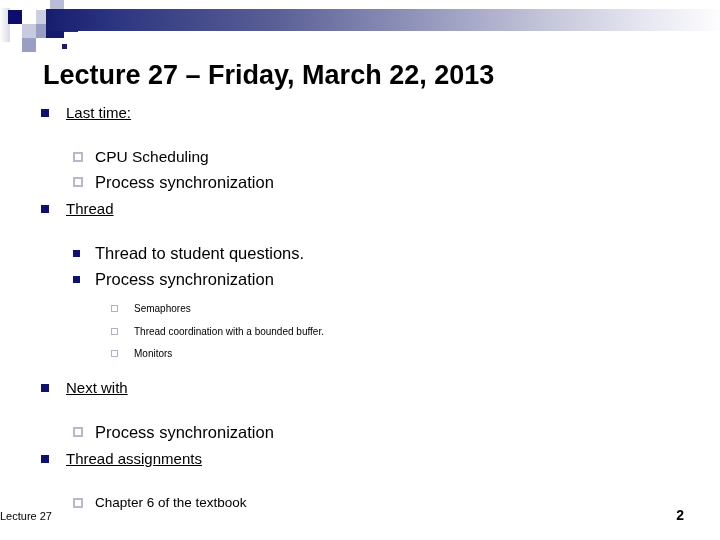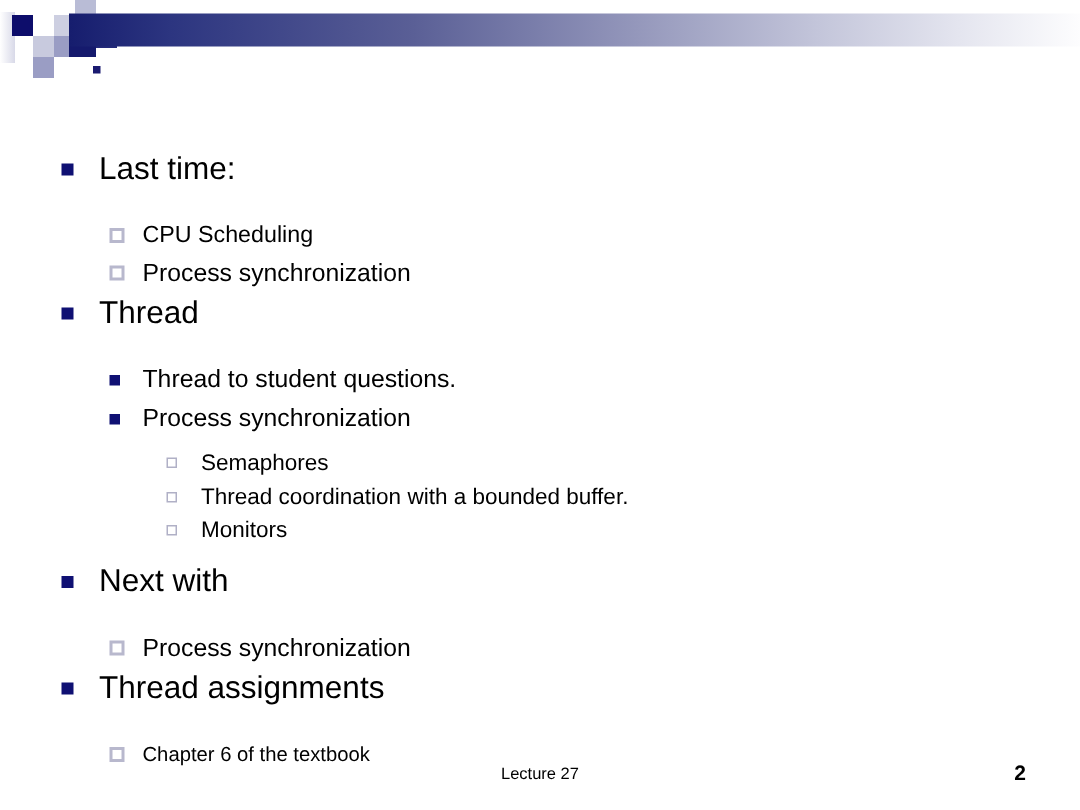--- a/index.html
+++ b/index.html
@@ -69,23 +69,24 @@
     position: absolute;
     display: block;
   }
   .txt {
     display: block;
   }
 
   
   .l1 {
     margin-left: 66px;
-    font-size: 21px;
+    font-size: 15px;
     line-height: 26px;
     height: 26px;
+    text-decoration: underline;
   }
   .l1 .bullet {
     left: -25px;
     top: 9px;
     width: 8px;
     height: 8px;
     background: #0f1073;
   }
 
   
@@ -115,21 +116,21 @@
     left: -22px;
     top: 8px;
     width: 7px;
     height: 7px;
     background: #0f1073;
   }
 
   
   .l3 {
     margin-left: 134px;
-    font-size: 15px;
+    font-size: 10px;
     line-height: 22.5px;
     height: 22.5px;
   }
   .l3 .bullet {
     left: -23px;
     top: 7px;
     width: 5px;
     height: 5px;
     border: 1.5px solid #b0b0c6;
     background: transparent;
@@ -140,21 +141,20 @@
   .gap-b { margin-top: 20px; }
   .gap-c { margin-top: 7px; }
   .gap-d { margin-top: 9px; }
 
   
   #footer-center {
     position: absolute;
     left: 0;
     top: 510px;
     width: 720px;
-    text-align: center;
     font-size: 11px;
     color: #000000;
   }
   #footer-page {
     position: absolute;
     right: 36px;
     top: 507px;
     font-size: 14px;
     font-weight: bold;
     color: #000000;
@@ -173,20 +173,21 @@
     <div class="sq" style="left:36px;top:24px;width:14px;height:14px;background:#9a9dc4;"></div>
     <div class="sq" style="left:22px;top:38px;width:14px;height:14px;background:#9a9dc4;"></div>
     <div class="sq" style="left:50px;top:0px;width:14px;height:9px;background:#b9bcd6;"></div>
     <div class="sq" style="left:50px;top:9px;width:14px;height:15px;background:#aaadd0;"></div>
     <div class="sq" style="left:46px;top:24px;width:18px;height:14px;background:#151a6d;"></div>
     <div class="sq" style="left:64px;top:24px;width:14px;height:8px;background:#242a7a;"></div>
     <div class="sq" style="left:62px;top:44px;width:5px;height:5px;background:#1a1a70;"></div>
     <div id="gradbar"></div>
   </div>
 
+  <h1 id="title">Lecture 27 – Friday, March 22, 2013</h1>
 
   <div id="outline">
 
     <div class="row l1">
       <span class="bullet"></span>
       <span class="txt">Last time:</span>
     </div>
 
     <div class="row l2 gap-b">
       <span class="bullet"></span>

